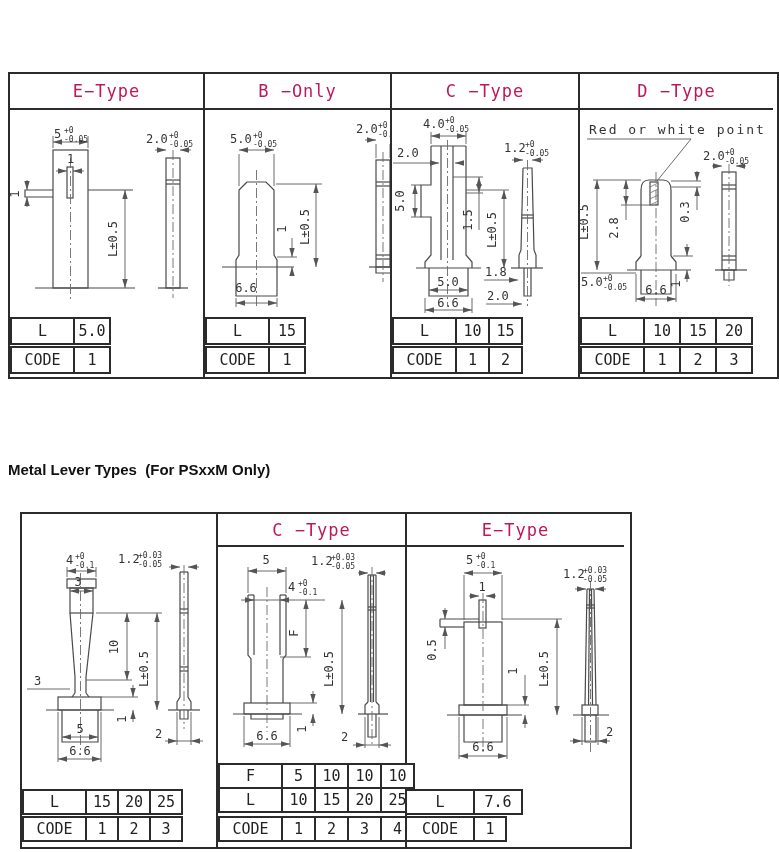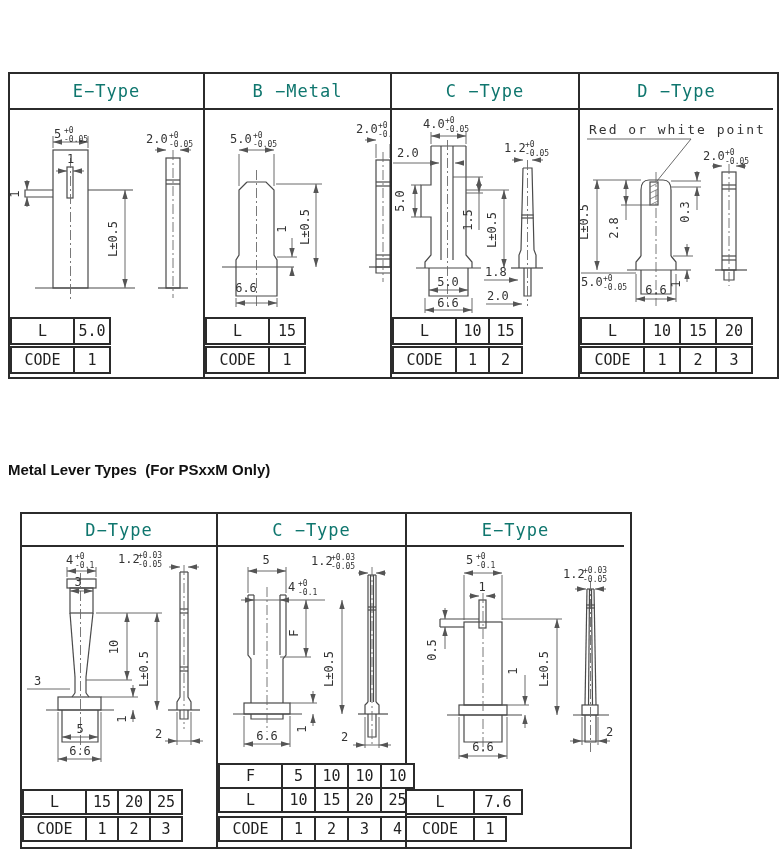--- a/index.html
+++ b/index.html
@@ -1,20 +1,20 @@
 <!DOCTYPE html>
 <html><head>
 <meta charset="utf-8">
 <style>
   html,body{margin:0;padding:0;background:#fff}
   #page{position:relative;width:779px;height:852px;background:#fff;font-family:"Liberation Sans",sans-serif;overflow:hidden}
   .title{position:absolute;font:bold 15px "Liberation Sans",sans-serif;color:#111;white-space:pre}
   .tbl{position:absolute;border:2px solid #2b2b2b;background:#fff}
   .colhead{position:absolute;top:0;border-bottom:2px solid #2b2b2b;display:flex;align-items:center;justify-content:center;
-           font:17px "DejaVu Sans Mono",monospace;color:#0f766e;letter-spacing:1px}
+           font:17px "DejaVu Sans Mono",monospace;color:#be185d;letter-spacing:1px}
   .vdiv{position:absolute;top:0;bottom:0;width:2px;background:#2b2b2b}
   .dwg{position:absolute}
   .mrow{position:absolute;display:flex}
   .mc{box-sizing:border-box;height:28px;border:2px solid #2b2b2b;margin-left:-2px;display:flex;align-items:center;justify-content:center;
       font:15px "DejaVu Sans Mono",monospace;color:#222;background:#fff}
   .mc:first-child{margin-left:0}
   .mcm{height:26px}
   
   .ln line,.ln path,.ln rect{stroke:#4a4a4a;stroke-width:1.2;fill:none}
   .dm line,.dm path{stroke:#5a5a5a;stroke-width:0.9;fill:none}
@@ -36,21 +36,21 @@
 </svg>
 
 <div id="page">
 
 
   <div class="tbl" style="left:8px;top:72px;width:767px;height:303px">
     <div class="vdiv" style="left:193px"></div>
     <div class="vdiv" style="left:380px"></div>
     <div class="vdiv" style="left:568px"></div>
     <div class="colhead" style="left:0;width:193px;height:34px">E−Type</div>
-    <div class="colhead" style="left:195px;width:185px;height:34px">B −Metal</div>
+    <div class="colhead" style="left:195px;width:185px;height:34px">B −Only</div>
     <div class="colhead" style="left:382px;width:186px;height:34px">C −Type</div>
     <div class="colhead" style="left:570px;width:193px;height:34px">D −Type</div>
 
     <svg class="dwg" style="left:0;top:36px" width="193" height="206" viewBox="0 0 193 206">
       <g class="ln">
         <rect x="43" y="40" width="35" height="138"></rect>
         <rect x="57" y="57" width="6" height="31"></rect>
         <path d="M43 80 H15 V87 H43"></path>
         <line x1="78" y1="80" x2="123" y2="80"></line>
         <line x1="25" y1="178" x2="125" y2="178"></line>
@@ -298,21 +298,20 @@
       <div class="mc" style="width:38px">3</div>
     </div>
   </div>
 
 
   <div class="title" style="left:8px;top:461px">Metal Lever Types  (For PSxxM Only)</div>
 
   <div class="tbl" style="left:20px;top:512px;width:608px;height:333px">
     <div class="vdiv" style="left:194px"></div>
     <div class="vdiv" style="left:383px"></div>
-    <div class="colhead" style="left:0;width:194px;height:31px">D−Type</div>
     <div class="colhead" style="left:196px;width:187px;height:31px">C −Type</div>
     <div class="colhead" style="left:385px;width:217px;height:31px">E−Type</div>
 
     <svg class="dwg" style="left:0;top:33px" width="194" height="240" viewBox="0 0 194 240">
       <g class="ln">
         <rect x="45" y="32" width="29" height="9"></rect>
         <rect x="48" y="41" width="23" height="25"></rect>
         <line x1="48" y1="66" x2="53" y2="130"></line>
         <line x1="71" y1="66" x2="64" y2="130"></line>
         <line x1="53" y1="130" x2="53" y2="146"></line>

